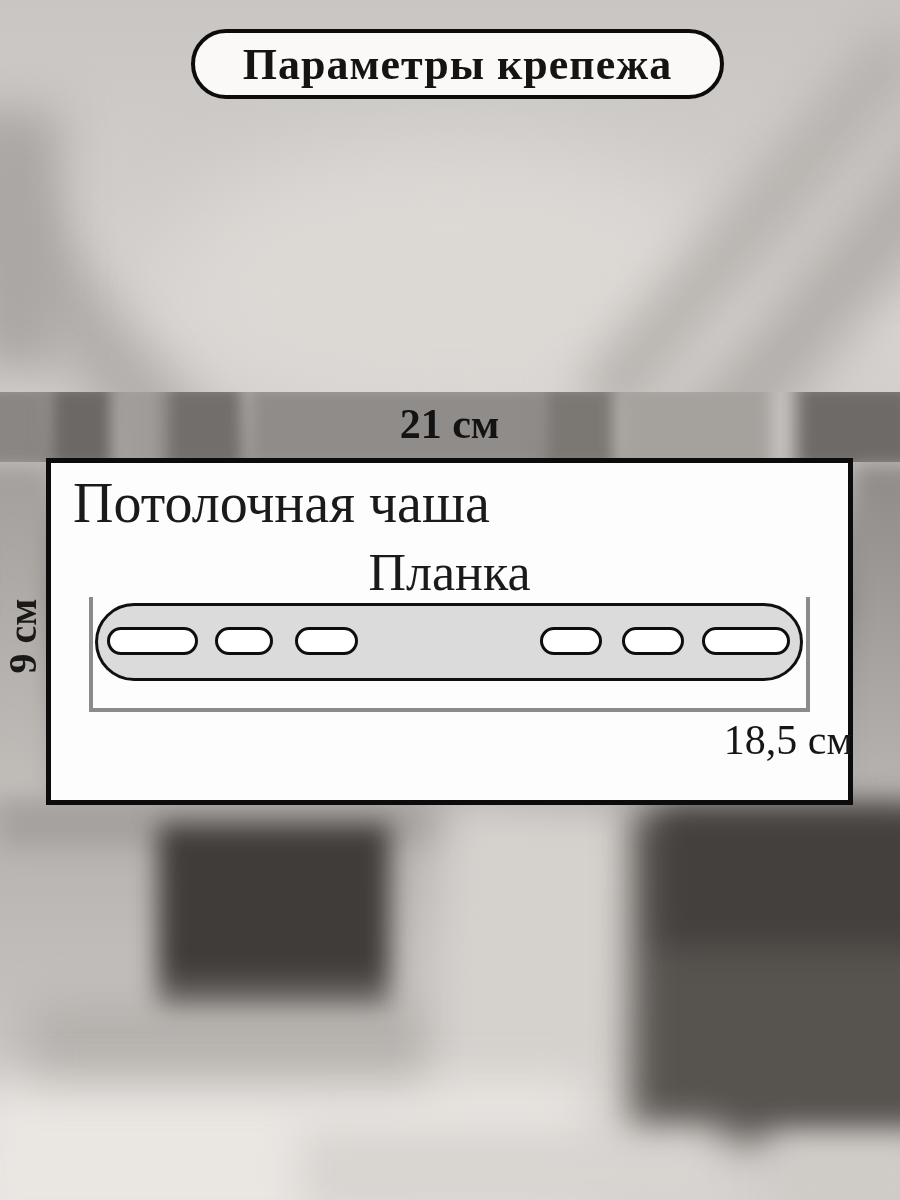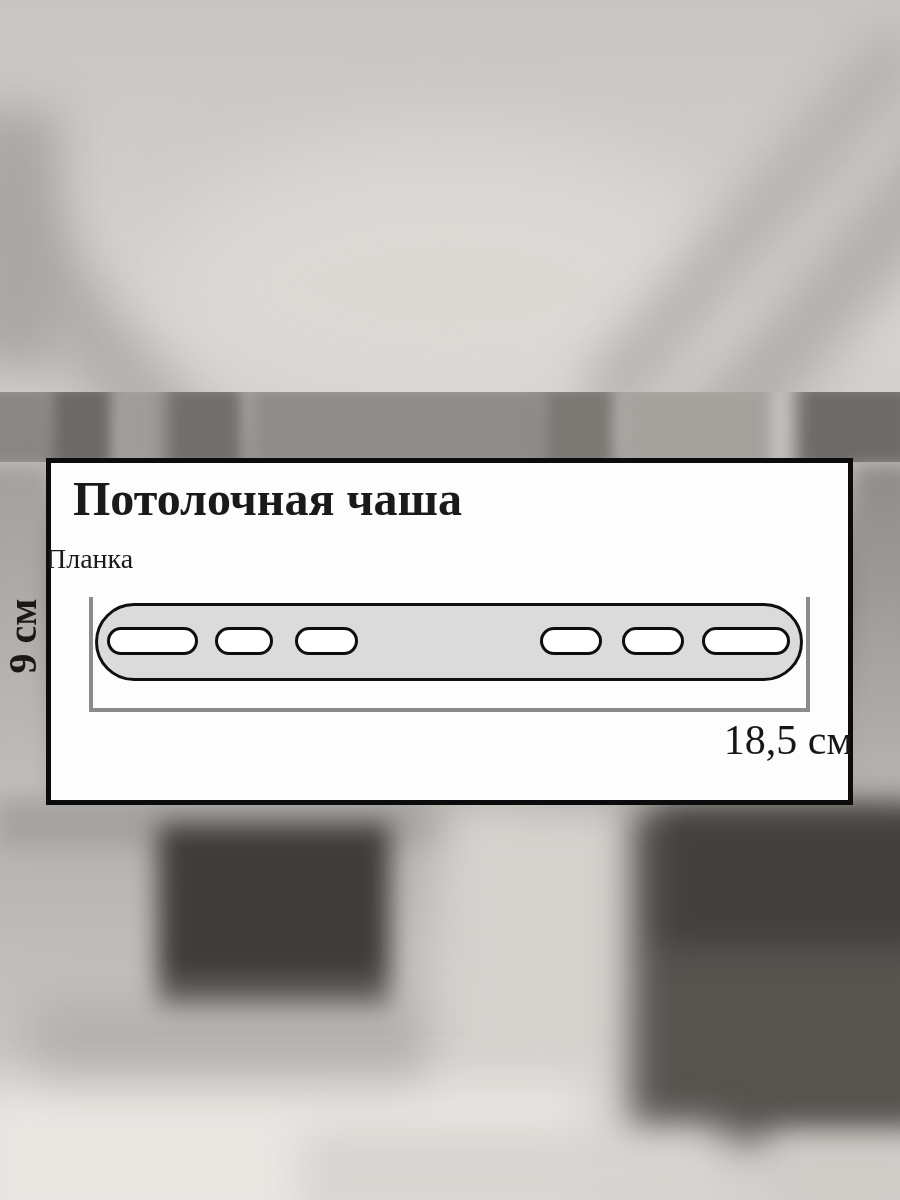--- a/index.html
+++ b/index.html
@@ -48,22 +48,22 @@
     display:flex;align-items:center;justify-content:center;
     font-size:44px;font-weight:700;letter-spacing:1px;color:#161310;
   }
   
   .dim-top{left:46px;top:400px;width:807px;text-align:center;font-size:42px;font-weight:700;color:#131313;}
   .dim-side{left:-38px;top:616px;width:122px;height:40px;transform:rotate(-90deg);
     text-align:center;font-size:40px;font-weight:700;color:#1b1917;line-height:40px;}
   
   .spec-box{left:46px;top:458px;width:807px;height:347px;box-sizing:border-box;
     background:#fdfdfd;border:5px solid #0c0c0c;}
-  .label-cup{left:73px;top:471px;font-size:48px;color:#1a1a1a;font-weight:bold;}
-  .label-plank{left:46px;top:543px;width:807px;font-size:28px;color:#1a1a1a;font-family:Liberation Serif, serif;}
+  .label-cup{left:73px;top:471px;font-size:56px;color:#1a1a1a;}
+  .label-plank{left:46px;top:543px;width:807px;text-align:center;font-size:52px;color:#1a1a1a;font-family:Liberation Serif, serif;}
   
   .plank{left:95px;top:603px;width:708px;height:78px;box-sizing:border-box;
     background:#dbdbdb;border:3px solid #101010;border-radius:40px;}
   .slot{position:absolute;top:627px;height:28px;box-sizing:border-box;
     background:#ffffff;border:3px solid #0e0e0e;border-radius:15px;}
   .slot-1{left:107px;width:91px;}
   .slot-2{left:215px;width:58px;}
   .slot-3{left:295px;width:63px;}
   .slot-4{left:540px;width:62px;}
   .slot-5{left:622px;width:62px;}
@@ -100,21 +100,25 @@
   <div class="blob bg-under-band"></div>
   <div class="blob bg-dark-square"></div>
   <div class="blob bg-carpet"></div>
   <div class="blob bg-walkway"></div>
   <div class="blob bg-right-dark"></div>
   <div class="blob bg-right-darker"></div>
   <div class="blob bg-bottom-bright"></div>
   <div class="blob bg-bottom-mid"></div>
   <div class="blob bg-bottom-right"></div>
 
+  <div class="blob title-pill">
+    <span>Параметры крепежа</span>
+  </div>
 
+  <div class="blob dim-top">21 см</div>
 
   <div class="blob dim-side">9 см</div>
 
   <div class="blob spec-box"></div>
 
   <div class="blob label-cup">Потолочная чаша</div>
 
   <div class="blob label-plank">Планка</div>
 
   <div class="blob plank"></div>

